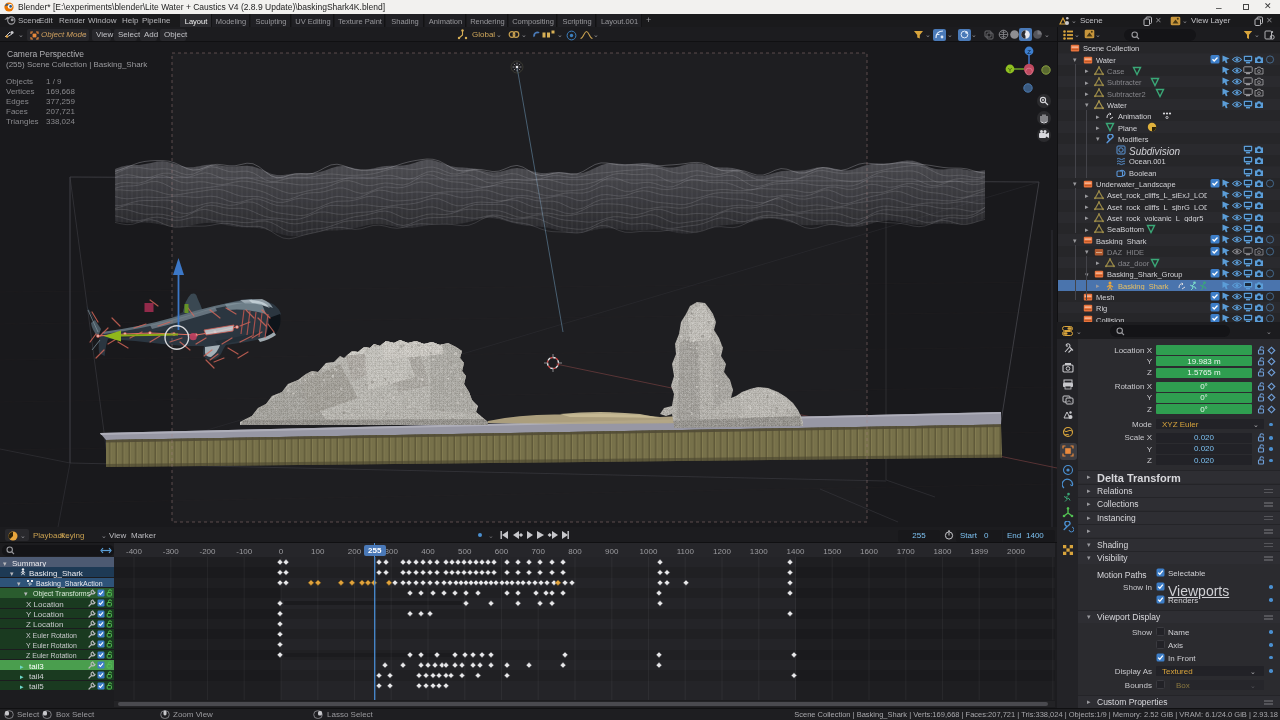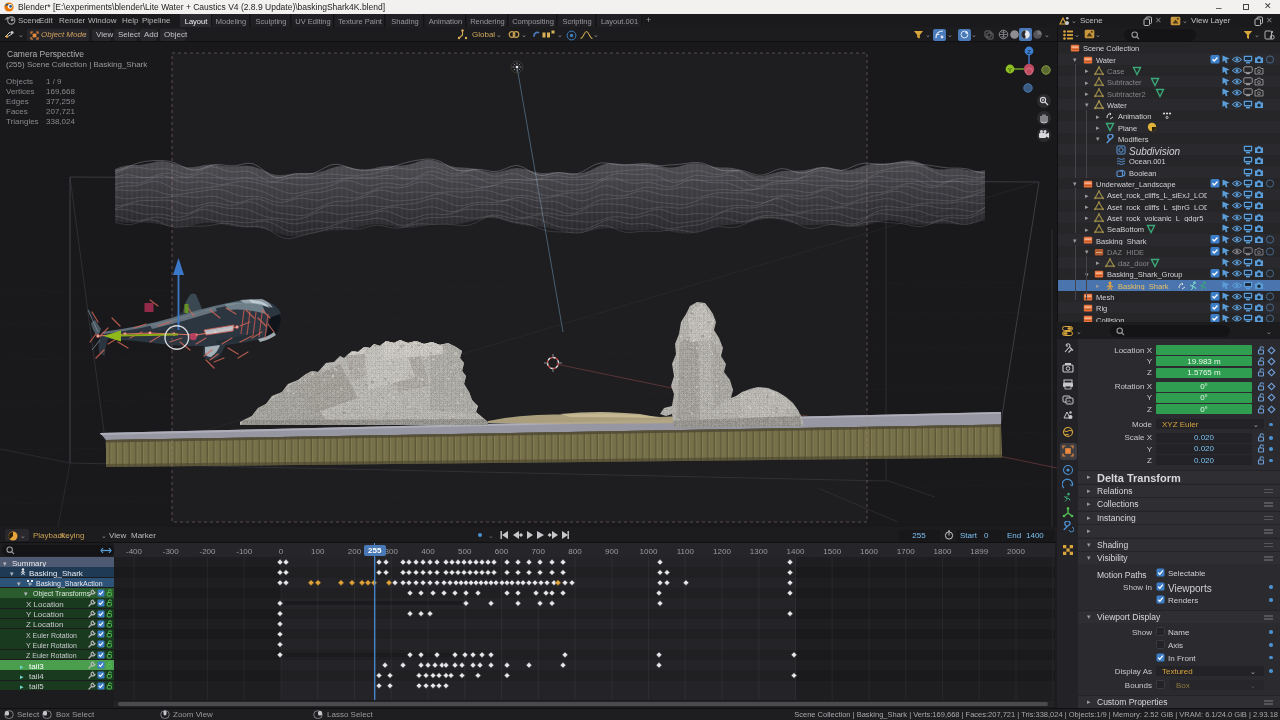--- a/index.html
+++ b/index.html
@@ -1859,21 +1859,21 @@
     <svg style="left:1156px;top:568px" width="9" height="9" viewBox="0 0 9 9">
 <rect x="0.5" y="0.5" width="8" height="8" rx="1.5" fill="#3d7ec8"></rect>
       <path d="M2.2,4.6 L3.8,6.3 L6.8,2.6" stroke="#fff" stroke-width="1.3" fill="none"></path>
     </svg>
     <div class="t" style="left:1168px;top:570px;font-size:8px;color:#d0d0d4;">Selectable</div>
     <div class="t" style="left:1074px;top:584px;font-size:8px;color:#c8c8cc;width:78px;text-align:right;">Show In</div>
     <svg style="left:1156px;top:582px" width="9" height="9" viewBox="0 0 9 9">
 <rect x="0.5" y="0.5" width="8" height="8" rx="1.5" fill="#3d7ec8"></rect>
       <path d="M2.2,4.6 L3.8,6.3 L6.8,2.6" stroke="#fff" stroke-width="1.3" fill="none"></path>
     </svg>
-    <div class="t" style="left:1168px;top:584px;font-size:10px;color:#d0d0d4;">Viewports</div>
+    <div class="t" style="left:1168px;top:584px;font-size:14px;color:#d0d0d4;text-decoration:underline;">Viewports</div>
     <div class="" style="left:1269px;top:585px;width:3.5px;height:3.5px;background:#4a8fd0;border-radius:50%;"></div>
     <svg style="left:1156px;top:595px" width="9" height="9" viewBox="0 0 9 9">
 <rect x="0.5" y="0.5" width="8" height="8" rx="1.5" fill="#3d7ec8"></rect>
       <path d="M2.2,4.6 L3.8,6.3 L6.8,2.6" stroke="#fff" stroke-width="1.3" fill="none"></path>
     </svg>
     <div class="t" style="left:1168px;top:597px;font-size:8px;color:#d0d0d4;">Renders</div>
     <div class="" style="left:1269px;top:598px;width:3.5px;height:3.5px;background:#4a8fd0;border-radius:50%;"></div>
     <div class="" style="left:1078px;top:610px;width:202px;height:13px;background:#2e2e33;border-top:1px solid #242428;"></div>
     <div class="t" style="left:1087px;top:613px;font-size:7px;color:#9a9a9e;">▾</div>
     <div class="t" style="left:1097px;top:613px;font-size:8.5px;color:#d8d8dc;">Viewport Display</div>

